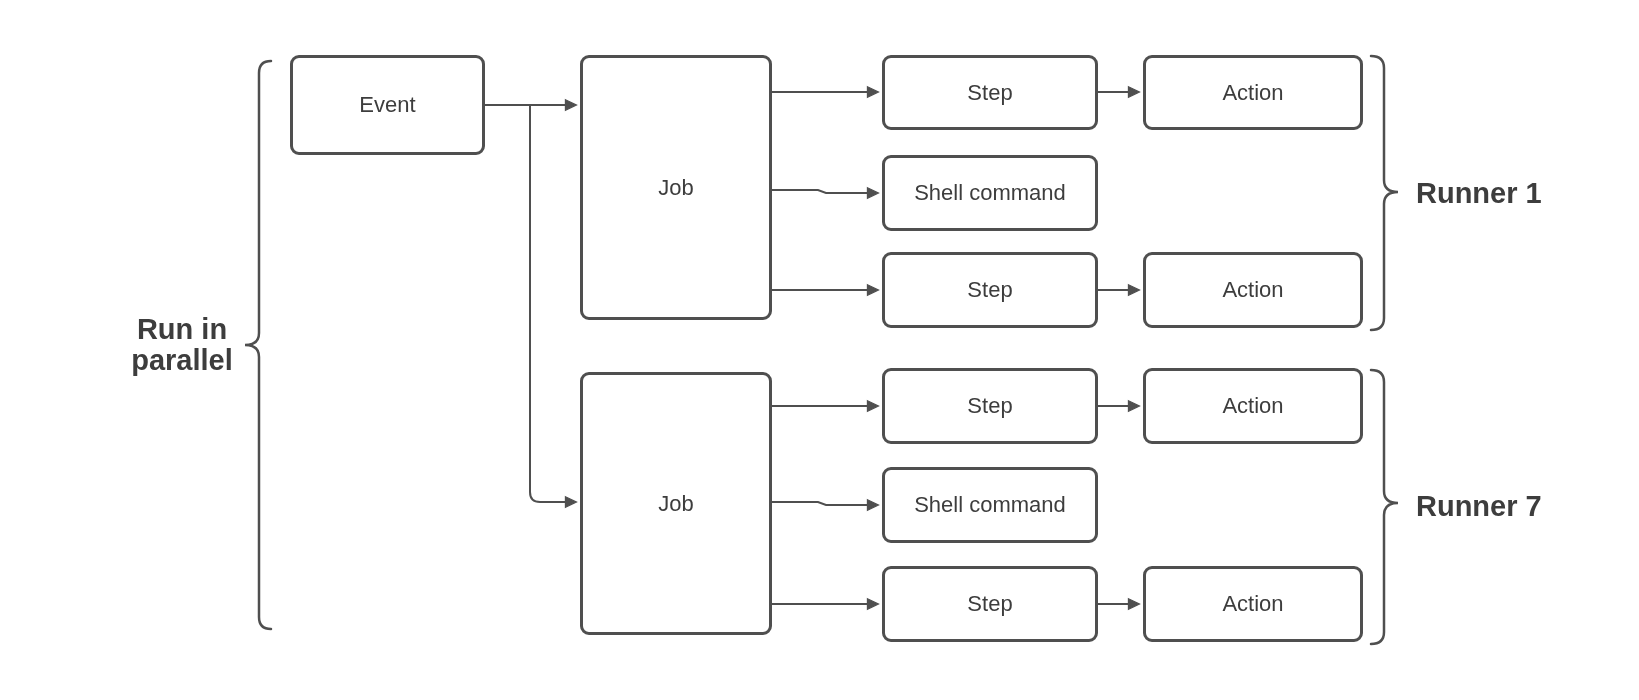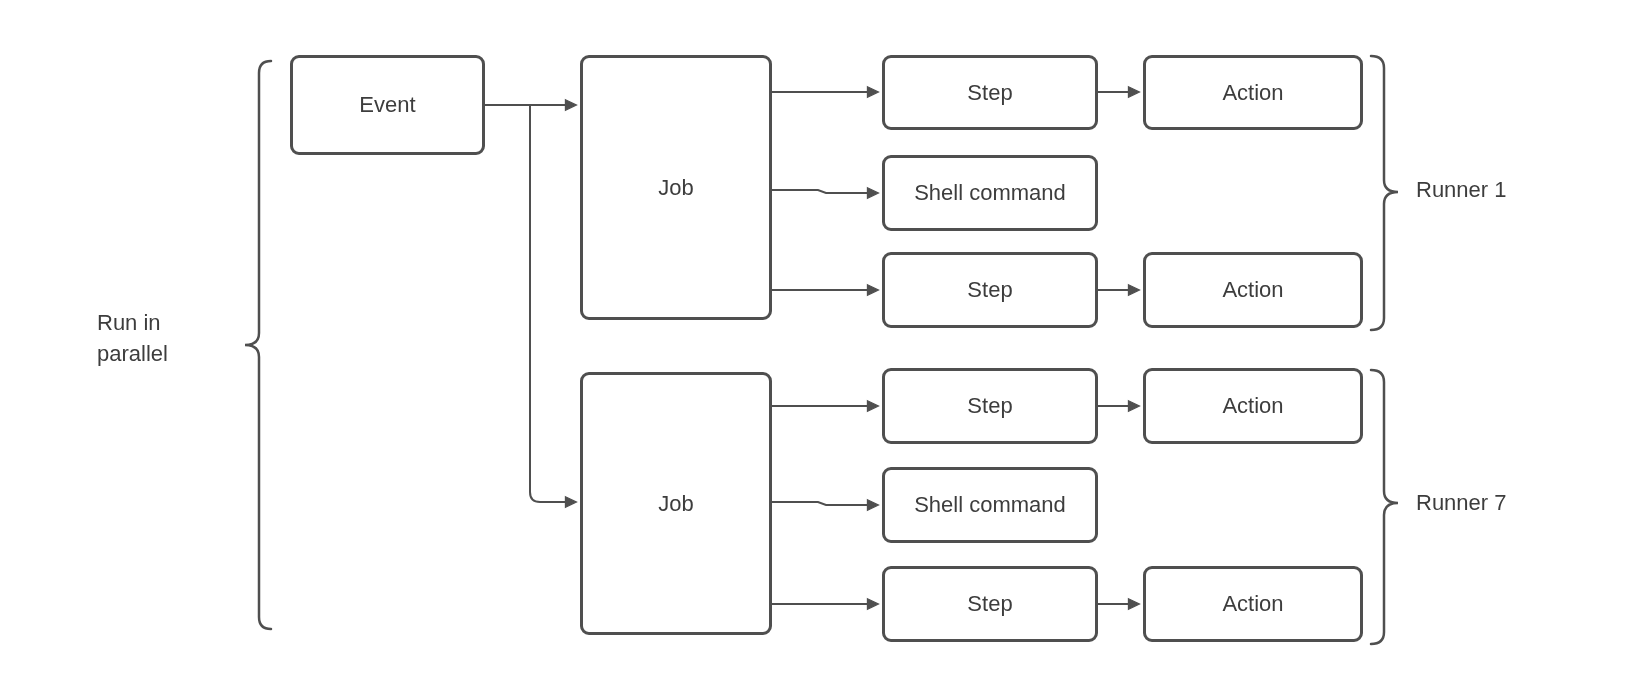--- a/index.html
+++ b/index.html
@@ -40,25 +40,27 @@
   .n-action2{ left: 1143px; top: 252px; width: 220px; height: 76px; }
   .n-step3  { left: 882px;  top: 368px; width: 216px; height: 76px; }
   .n-shell2 { left: 882px;  top: 467px; width: 216px; height: 76px; }
   .n-step4  { left: 882px;  top: 566px; width: 216px; height: 76px; }
   .n-action3{ left: 1143px; top: 368px; width: 220px; height: 76px; }
   .n-action4{ left: 1143px; top: 566px; width: 220px; height: 76px; }
 
   .float-label {
     position: absolute;
     color: #3d3d3d;
-    font-size: 22px;
+    font-size: 29px;
     white-space: nowrap;
+    font-weight: bold;
   }
   .lbl-parallel {
-    left: 97px; top: 307px; width: 170px;
+    left: 97px; top: 314px; width: 170px;
+    text-align: center;
     line-height: 31px;
     white-space: normal;
   }
   .lbl-runner1 { left: 1416px; top: 177px; }
   .lbl-runner2 { left: 1416px; top: 490px; }
 </style>
 </head>
 <body>
 
 <div class="canvas">

